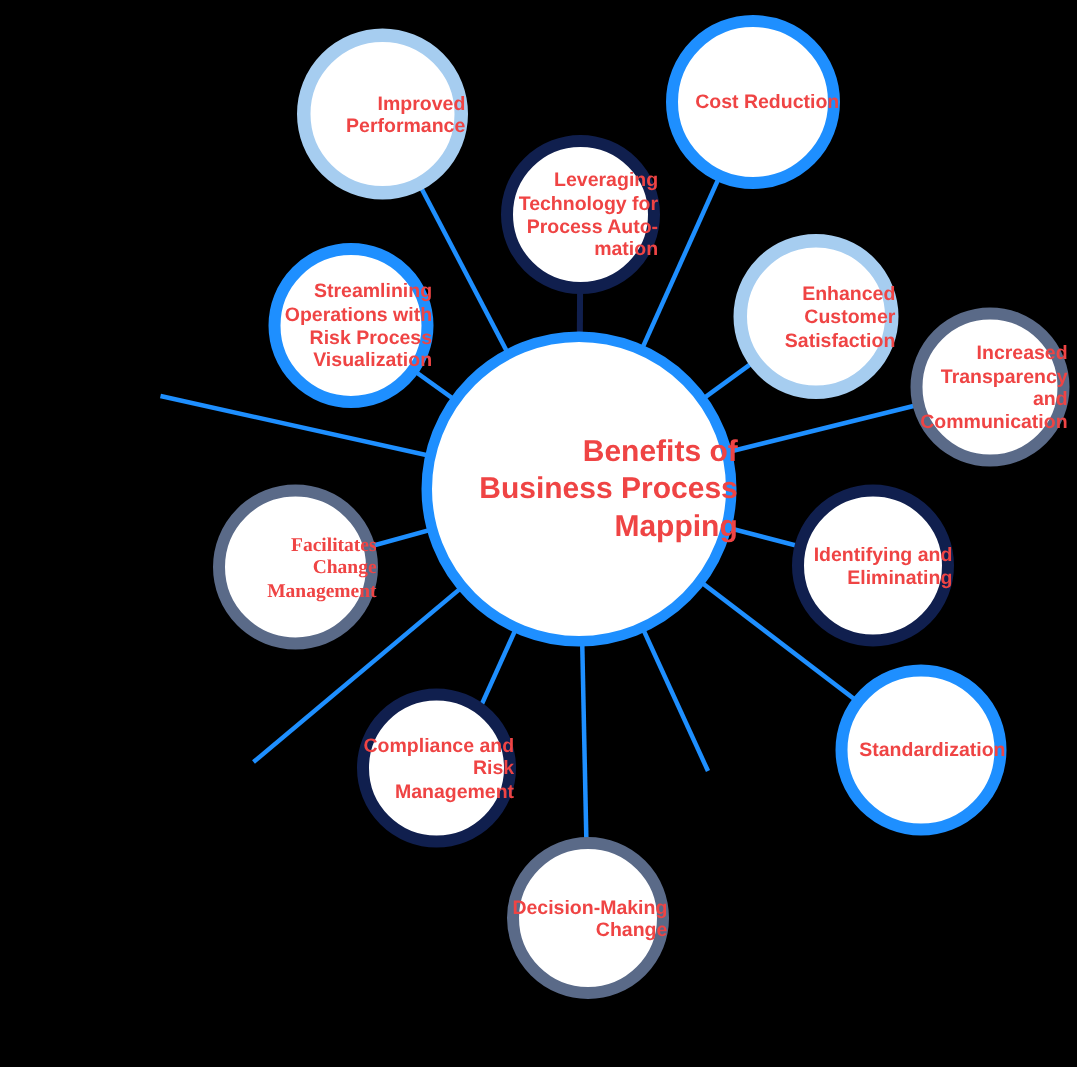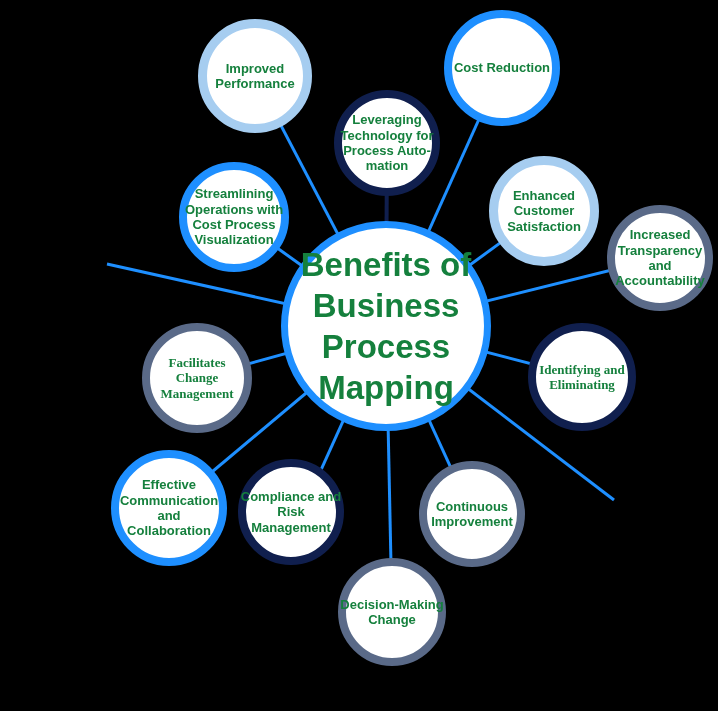--- a/index.html
+++ b/index.html
@@ -20,30 +20,30 @@
     position: absolute;
     box-sizing: border-box;
     border-radius: 50%;
     background: #ffffff;
     display: flex;
     align-items: center;
     justify-content: center;
   }
   .node .label, .center-node .label {
     white-space: pre-line;
-    text-align: center;
+    text-align: right;
     font-weight: bold;
-    color: #15803d;
+    color: #ef4444;
     font-size: 13px;
     line-height: 1.18;
     width: 115%;
     flex-shrink: 0;
   }
   .center-node .label {
-    font-size: 33px;
+    font-size: 20px;
     line-height: 1.25;
     width: 108%;
   }
 </style>
 </head>
 <body>
 
 <div id="diagram">
   <svg id="links" width="718" height="711">
       <line x1="255" y1="76" x2="386" y2="326" stroke="#1E8FFF" stroke-width="3"></line>
@@ -81,49 +81,42 @@
       <div class="label">Enhanced
 Customer
 Satisfaction</div>
     </div>
     <div class="node" style="left: 444px; top: 10px; width: 116px; height: 116px; border: 8px solid rgb(30, 143, 255);">
       <div class="label">Cost Reduction</div>
     </div>
     <div class="node" style="left: 607px; top: 205px; width: 106px; height: 106px; border: 8px solid rgb(90, 106, 136);">
       <div class="label">Increased
 Transparency and
-Accountability</div>
+Communication</div>
     </div>
-    <div class="node" style="left: 528px; top: 323px; width: 108px; height: 108px; border: 8px solid rgb(16, 31, 78); font-family: Liberation Serif, serif;">
+    <div class="node" style="left: 528px; top: 323px; width: 108px; height: 108px; border: 8px solid rgb(16, 31, 78);">
       <div class="label">Identifying and
 Eliminating</div>
     </div>
-    <div class="node" style="left: 419px; top: 461px; width: 106px; height: 106px; border: 8px solid rgb(90, 106, 136);">
-      <div class="label">Continuous
-Improvement</div>
+    <div class="node" style="left: 557px; top: 443px; width: 114px; height: 114px; border: 8px solid rgb(30, 143, 255);">
+      <div class="label">Standardization</div>
     </div>
     <div class="node" style="left: 338px; top: 558px; width: 108px; height: 108px; border: 8px solid rgb(90, 106, 136);">
       <div class="label">Decision-Making
 Change</div>
     </div>
     <div class="node" style="left: 238px; top: 459px; width: 106px; height: 106px; border: 8px solid rgb(16, 31, 78);">
       <div class="label">Compliance and
 Risk
 Management</div>
     </div>
-    <div class="node" style="left: 111px; top: 450px; width: 116px; height: 116px; border: 8px solid rgb(30, 143, 255);">
-      <div class="label">Effective
-Communication
-and
-Collaboration</div>
-    </div>
     <div class="node" style="left: 142px; top: 323px; width: 110px; height: 110px; border: 8px solid rgb(90, 106, 136); font-family: Liberation Serif, serif;">
       <div class="label">Facilitates
 Change
 Management</div>
     </div>
     <div class="node" style="left: 179px; top: 162px; width: 110px; height: 110px; border: 8px solid rgb(30, 143, 255);">
       <div class="label">Streamlining
 Operations with
-Cost Process
+Risk Process
 Visualization</div>
     </div>
   </div>
 
 </body></html>

